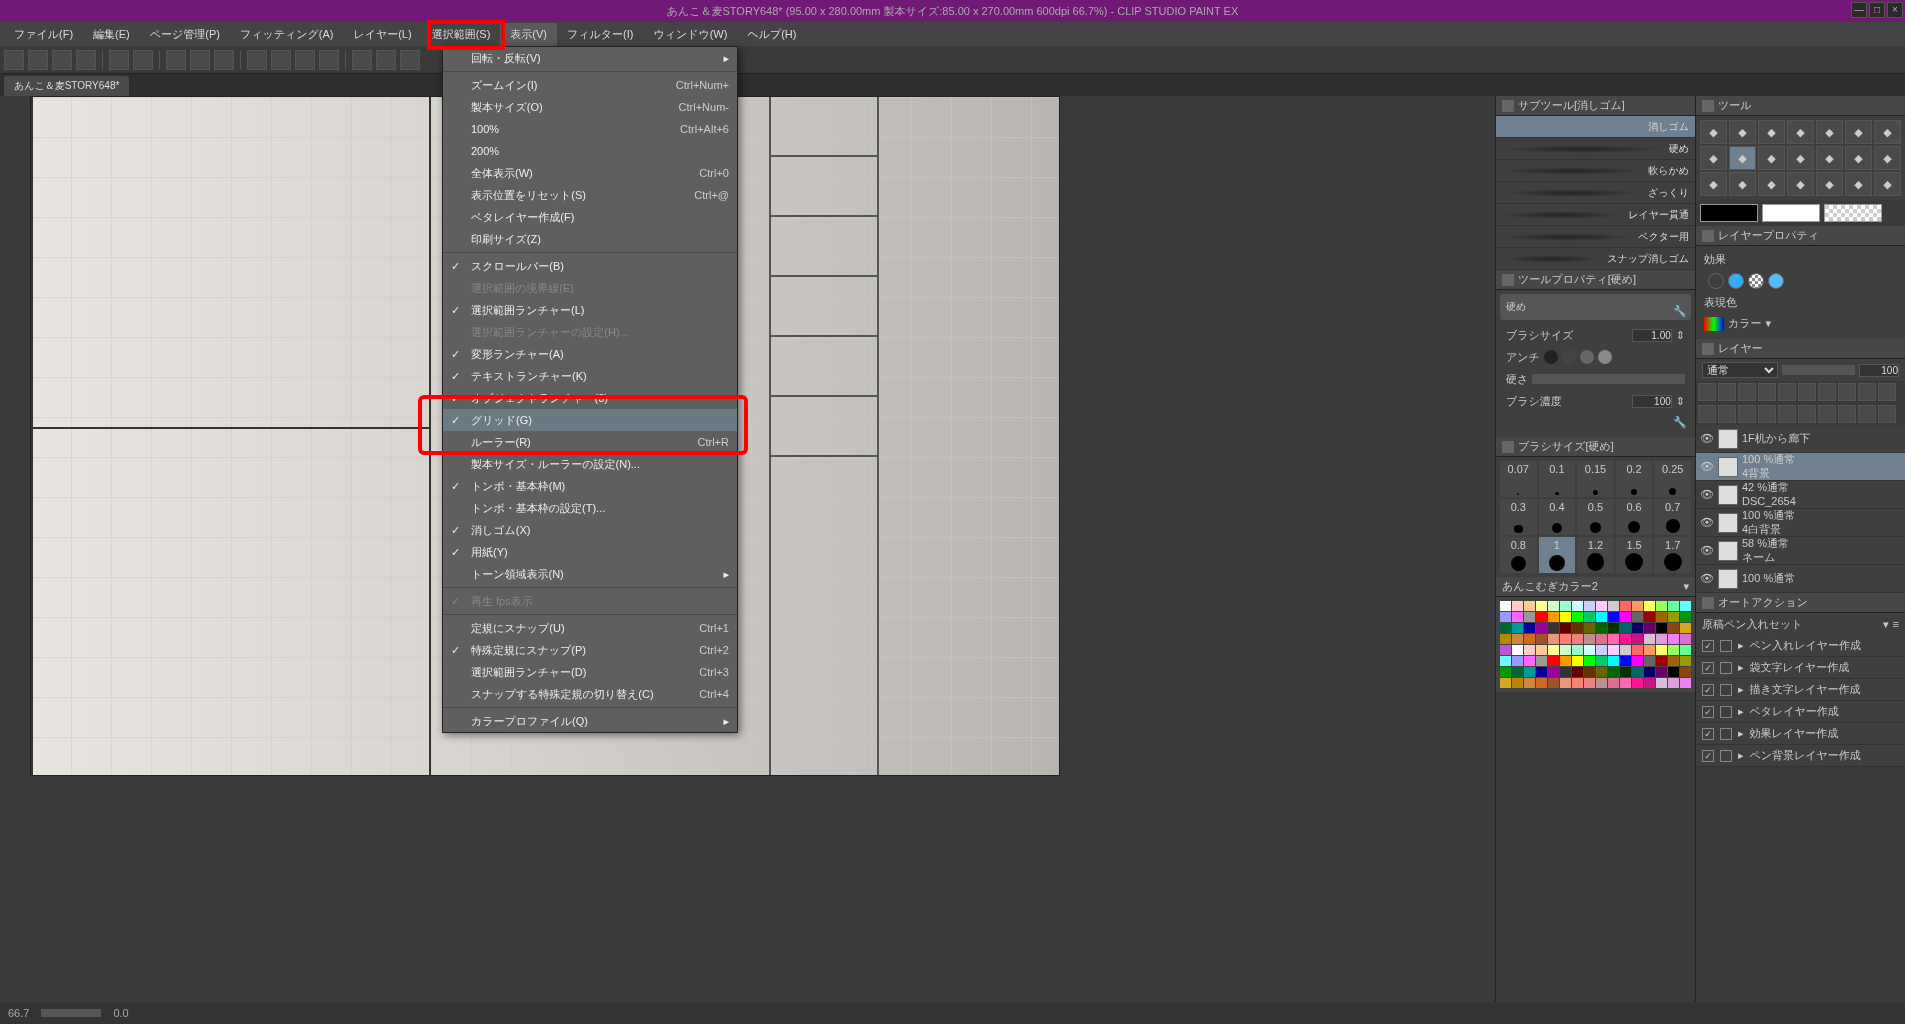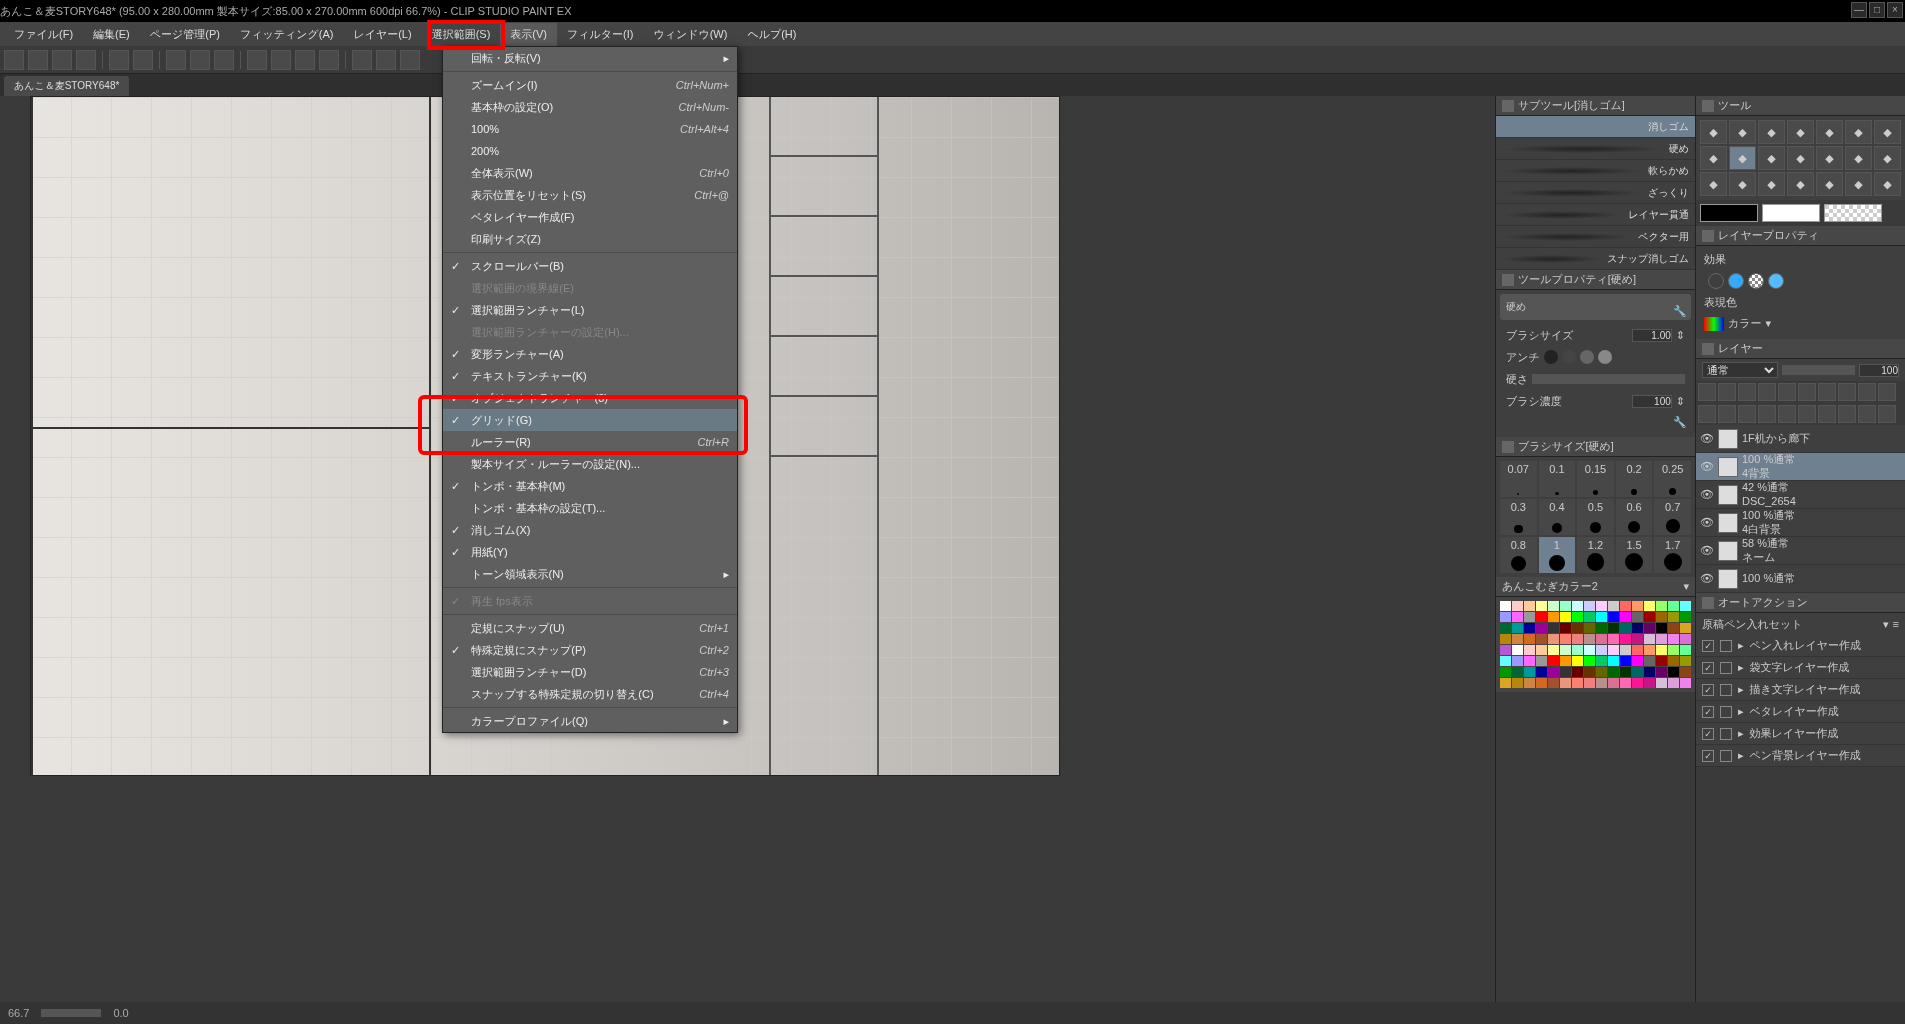--- a/index.html
+++ b/index.html
@@ -1,18 +1,18 @@
 <!DOCTYPE html>
 <html><head>
 <meta charset="utf-8">
 <style>
 * { margin: 0; padding: 0; box-sizing: border-box; font-family: "Meiryo", sans-serif; font-size: 11px; user-select: none; }
 body { background: #323232; color: #ccc; width: 1905px; height: 1024px; overflow: hidden; position: relative; }
 
-.titlebar { height: 22px; background: #000000; color: #aaa; line-height: 22px; position: relative; }
+.titlebar { height: 22px; background: #701a75; color: #aaa; text-align: center; line-height: 22px; position: relative; }
 .titlebar .win-controls { position: absolute; right: 2px; top: 2px; display: flex; gap: 2px; }
 .titlebar .win-controls span { width: 16px; height: 16px; background: #2a2a2a; border: 1px solid #555; display: inline-flex; align-items: center; justify-content: center; font-size: 10px; }
 
 .menubar { height: 24px; background: #444444; display: flex; align-items: center; padding: 0 4px; }
 .menubar .menu-item { padding: 4px 10px; color: #ddd; cursor: pointer; }
 .menubar .menu-item.active { background: #5a5a5a; }
 
 .toolbar { height: 28px; background: #3a3a3a; display: flex; align-items: center; padding: 0 4px; gap: 4px; border-bottom: 1px solid #222; }
 .toolbar .tbtn { width: 20px; height: 20px; background: #4a4a4a; border: 1px solid #555; }
 .toolbar .sep { width: 1px; height: 18px; background: #555; margin: 0 2px; }
@@ -26,21 +26,21 @@
 .canvas::before { content: ""; position: absolute; inset: 0; background-image: linear-gradient(#ccc 1px, transparent 1px), linear-gradient(90deg, #ccc 1px, transparent 1px); background-size: 40px 40px; opacity: 0.5; }
 .canvas .dark-line { position: absolute; background: #333; }
 .canvas .shelf { position: absolute; right: 180px; top: 0; width: 110px; height: 100%; background: rgba(200,200,200,0.3); border-left: 2px solid #555; border-right: 2px solid #555; }
 .canvas .shelf div { height: 60px; border-bottom: 2px solid #555; }
 
 .dropdown { position: absolute; top: 46px; left: 442px; width: 296px; background: #5f5f5f; border: 1px solid #222; box-shadow: 2px 2px 8px rgba(0,0,0,0.5); z-index: 100; }
 .dropdown .item { display: flex; align-items: center; height: 22px; padding: 0 8px 0 28px; color: #eee; position: relative; }
 .dropdown .item.disabled { color: #888; }
 .dropdown .item.highlight { background: #6a7a85; }
 .dropdown .item .check { position: absolute; left: 8px; }
-.dropdown .item .shortcut { margin-left: auto; color: #ccc; font-style: italic; }
+.dropdown .item .shortcut { margin-left: auto; color: #ccc; }
 .dropdown .item .arrow { margin-left: auto; }
 .dropdown .sep { height: 1px; background: #4a4a4a; margin: 2px 0; }
 
 .annotation { position: absolute; border: 4px solid #ff0000; pointer-events: none; z-index: 200; }
 .anno1 { top: 20px; left: 427px; width: 78px; height: 30px; }
 .anno2 { top: 395px; left: 418px; width: 330px; height: 60px; border-radius: 6px; }
 
 .right-panels { width: 410px; background: #3a3a3a; display: flex; }
 .right-col1 { width: 200px; border-left: 1px solid #222; display: flex; flex-direction: column; }
 .right-col2 { width: 210px; border-left: 1px solid #222; display: flex; flex-direction: column; }
@@ -632,26 +632,26 @@
     <div class="item">
       <span>回転・反転(V)</span>
       <span class="arrow">▸</span>
     </div>
     <div class="sep"></div>
     <div class="item">
       <span>ズームイン(I)</span>
       <span class="shortcut">Ctrl+Num+</span>
     </div>
     <div class="item">
-      <span>基本枠の設定(O)</span>
+      <span>製本サイズ(O)</span>
       <span class="shortcut">Ctrl+Num-</span>
     </div>
     <div class="item">
       <span>100%</span>
-      <span class="shortcut">Ctrl+Alt+4</span>
+      <span class="shortcut">Ctrl+Alt+6</span>
     </div>
     <div class="item">
       <span>200%</span>
     </div>
     <div class="item">
       <span>全体表示(W)</span>
       <span class="shortcut">Ctrl+0</span>
     </div>
     <div class="item">
       <span>表示位置をリセット(S)</span>

